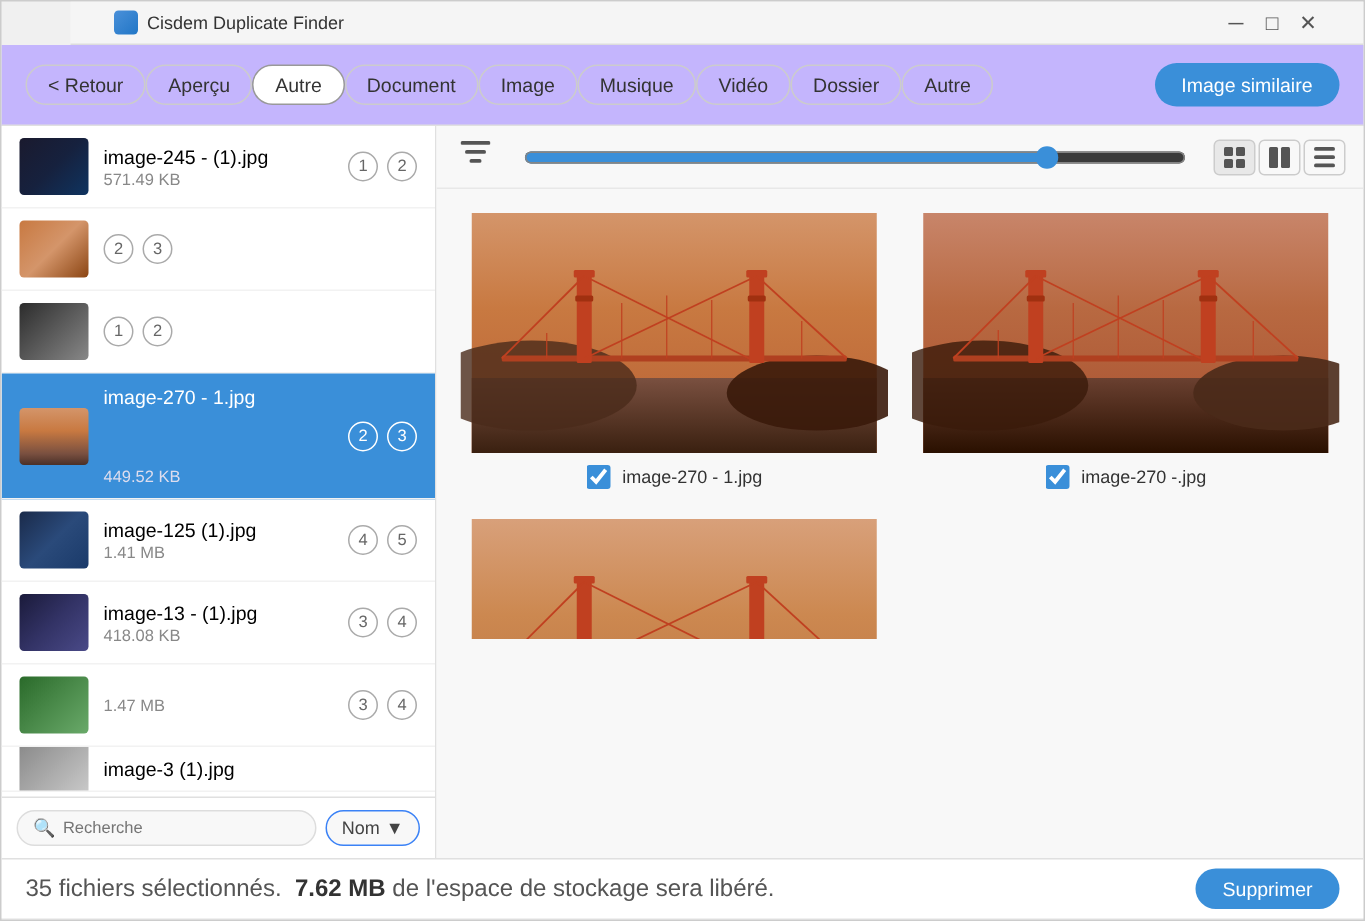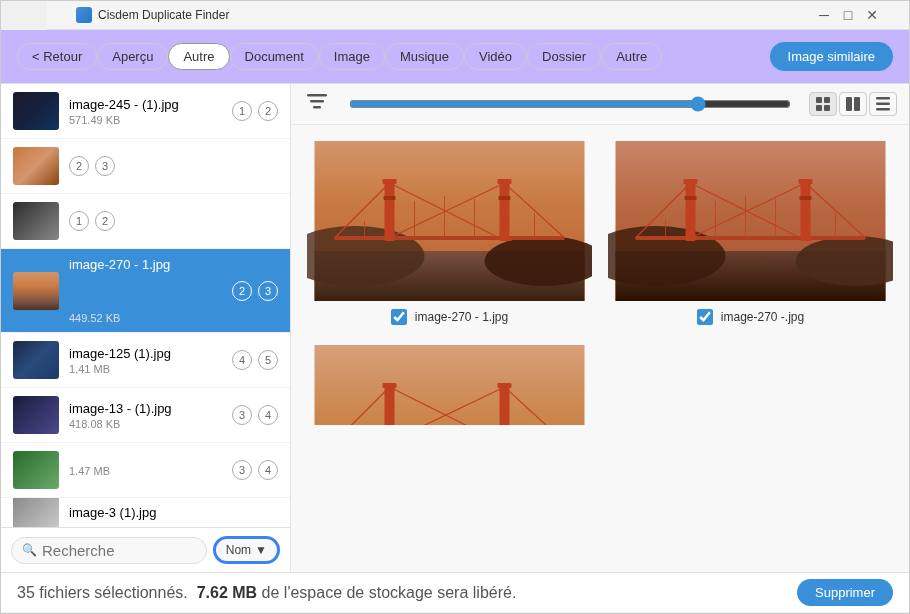--- a/index.html
+++ b/index.html
@@ -201,27 +201,27 @@
       align-items: center;
       border: 1px solid #ddd;
       border-radius: 14px;
       padding: 4px 10px;
       background: #f8f8f8;
     }
     .search-icon-svg { color: #aaa; margin-right: 5px; font-size: 12px; }
     .search-input {
       border: none;
       background: none;
-      font-size: 15px;
+      font-size: 11px;
       outline: none;
       color: #6d28d9;
       width: 100%;
     }
     .sort-btn {
-      border: 3px solid #3b82f6;
+      border: 1px solid #3b82f6;
       border-radius: 14px;
       background: #f8f8f8;
       padding: 4px 10px;
       font-size: 12px;
       cursor: pointer;
       display: flex;
       align-items: center;
       gap: 4px;
       color: #444;
     }

